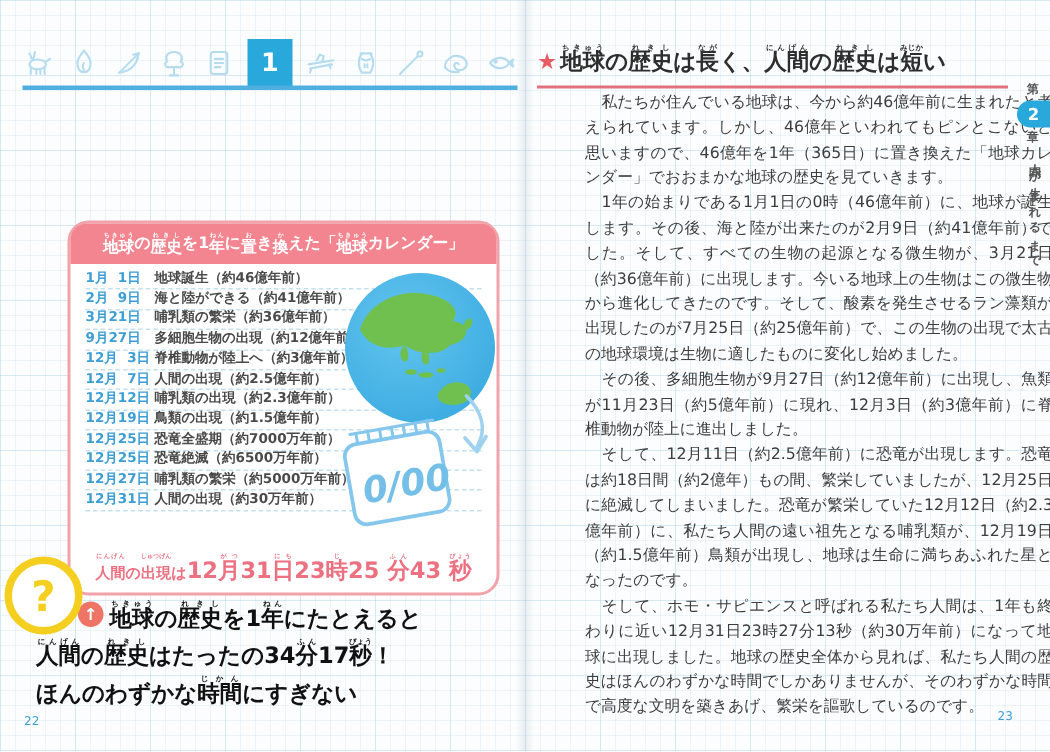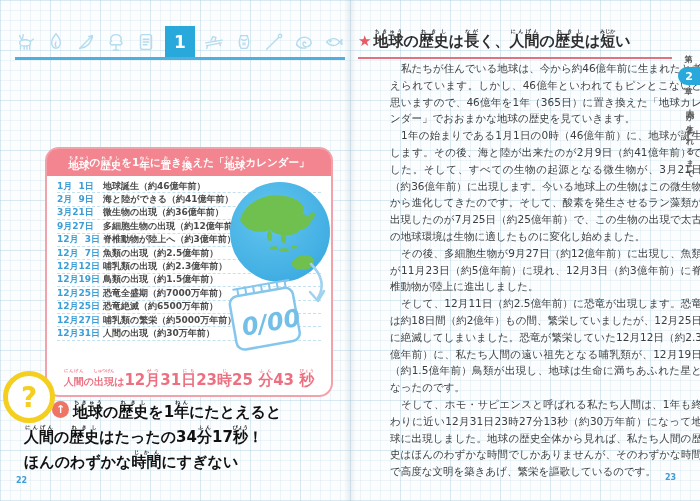--- a/index.html
+++ b/index.html
@@ -60,21 +60,21 @@
   
   .note-line { position:absolute; font-weight:bold; color:#111; font-size:15px; line-height:1.05; white-space:nowrap; }
   .note-line rt { font-size:5px; font-weight:bold; }
   #note1 { left:73px; top:400px; }
   #note2 { left:24px; top:425px; }
   #note3 { left:24px; top:450px; }
   .up-badge { position:absolute; left:52px; top:401px; width:17px; height:17px;
     background:#ee7566; border-radius:50%; color:#fff; font-size:11px; font-weight:bold;
     display:flex; align-items:center; justify-content:center; }
 
-  .pagenum { position:absolute; color:#3d9ed6; font-size:8px; font-weight:bold;text-align:right; }
+  .pagenum { position:absolute; color:#3d9ed6; font-size:8px; font-weight:normal;text-align:right; }
   #pn-left { left:16px; top:476px; }
   #pn-right { left:665px; top:473px; }
 
   
   .r-heading { position:absolute; left:358px; top:29px; width:315px;
     font-weight:bold; font-size:15px; color:#2e2e2e; white-space:nowrap; line-height:1.6; }
   .r-heading rt { font-size:5px; font-weight:bold; }
   .r-heading .star { color:#e85a64; margin-right:2px; }
   .r-underline { position:absolute; left:358px; top:57px; width:314px; height:2px; background:#e2737e; }
   .r-body { position:absolute; left:360px; top:60px; width:312px; color:#3d3d3d;
@@ -175,33 +175,33 @@
         <div class="cal-row">
           <span class="cal-date">1月  1日</span>
           <span class="cal-event">地球誕生（約46億年前）</span>
         </div>
         <div class="cal-row">
           <span class="cal-date">2月  9日</span>
           <span class="cal-event">海と陸ができる（約41億年前）</span>
         </div>
         <div class="cal-row">
           <span class="cal-date">3月21日</span>
-          <span class="cal-event">微生物の出現（約36億年前）</span>
+          <span class="cal-event">哺乳類の繁栄（約36億年前）</span>
         </div>
         <div class="cal-row">
           <span class="cal-date">9月27日</span>
           <span class="cal-event">多細胞生物の出現（約12億年前）</span>
         </div>
         <div class="cal-row">
           <span class="cal-date">12月  3日</span>
           <span class="cal-event">脊椎動物が陸上へ（約3億年前）</span>
         </div>
         <div class="cal-row">
           <span class="cal-date">12月  7日</span>
-          <span class="cal-event">魚類の出現（約2.5億年前）</span>
+          <span class="cal-event">人間の出現（約2.5億年前）</span>
         </div>
         <div class="cal-row">
           <span class="cal-date">12月12日</span>
           <span class="cal-event">哺乳類の出現（約2.3億年前）</span>
         </div>
         <div class="cal-row">
           <span class="cal-date">12月19日</span>
           <span class="cal-event">鳥類の出現（約1.5億年前）</span>
         </div>
         <div class="cal-row">

